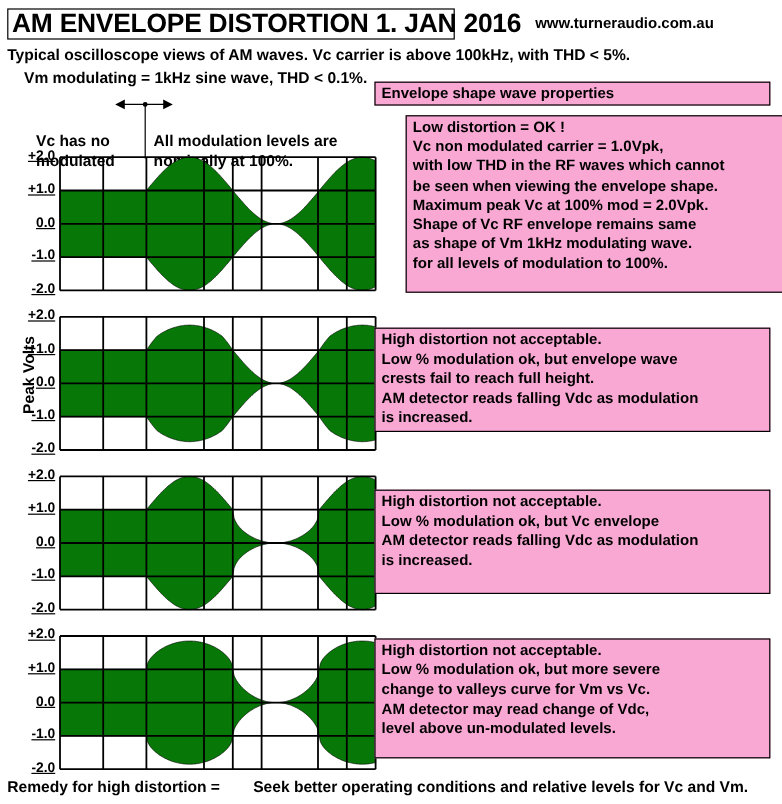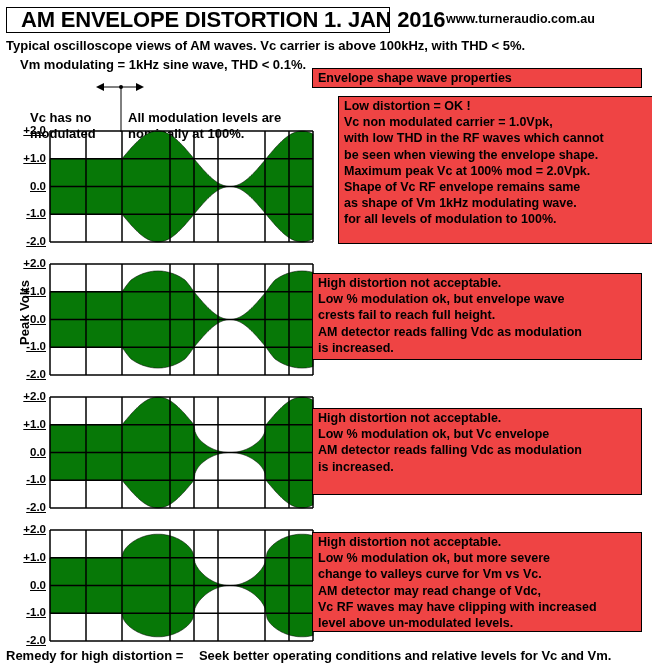--- a/index.html
+++ b/index.html
@@ -1,22 +1,22 @@
 <!DOCTYPE html>
 <html><head>
 <meta charset="utf-8">
 <style>
   html,body{margin:0;padding:0;background:#fff;}
   body{width:652px;height:670px;position:relative;overflow:hidden;font-family:"Liberation Sans","DejaVu Sans",sans-serif;color:#000;}
   .abs{position:absolute;}
-  #title{left:6px;top:7px;width:368px;height:24px;border:1px solid #000;font-size:22px;font-weight:bold;line-height:24px;padding-left:14px;letter-spacing:-0.2px;white-space:nowrap;}
+  #title{left:6px;top:7px;width:368px;height:24px;border:1px solid #000;font-size:22px;font-weight:bold;line-height:24px;padding-left:3px;letter-spacing:-0.2px;white-space:nowrap;}
   #url{left:446px;top:12px;font-size:12.5px;font-weight:bold;}
   .sub{font-size:13px;font-weight:bold;white-space:nowrap;}
   .note{font-size:13px;font-weight:bold;line-height:16px;margin-top:18px;}
-  .box{border:1px solid #000;font-size:12.5px;font-weight:bold;line-height:16.2px;padding:1px 5px;box-sizing:border-box;white-space:nowrap;background:#ef4444;}
+  .box{border:1px solid #000;font-size:12.5px;font-weight:bold;line-height:16.2px;padding:1px 5px;box-sizing:border-box;white-space:nowrap;background:#f9a8d4;}
   .ytick{font-size:11.5px;font-weight:bold;width:40px;text-align:right;text-decoration:underline;}
   #ylabel{left:-16px;top:305px;transform:rotate(-90deg);font-size:13px;font-weight:bold;white-space:nowrap;width:80px;text-align:center;}
   #footer{left:6px;top:648px;font-size:13px;font-weight:bold;white-space:nowrap;}
   svg{position:absolute;overflow:visible;}
 </style>
 </head>
 <body>
 
 <div id="title" class="abs">AM ENVELOPE DISTORTION 1. JAN 2016</div>
 <div id="url" class="abs">www.turneraudio.com.au</div>
@@ -154,20 +154,19 @@
     <div>High distortion not acceptable.</div>
     <div>Low % modulation ok, but Vc envelope</div>
     <div>AM detector reads falling Vdc as modulation</div>
     <div>is increased.</div>
   </div>
 <div class="abs box" style="left:312px;top:532px;width:330px;height:100px;">
     <div>High distortion not acceptable.</div>
     <div>Low % modulation ok, but more severe</div>
     <div>change to valleys curve for Vm vs Vc.</div>
     <div>AM detector may read change of Vdc,</div>
-    <div>Vc RF waves may have clipping with increased</div>
     <div>level above un-modulated levels.</div>
   </div>
 
 <div id="footer" class="abs">
   <span>Remedy for high distortion =</span>
-  <span style="margin-left:12px;">Seek better operating conditions and relative  levels for Vc and Vm.</span>
+  <span style="margin-left:24px;">Seek better operating conditions and relative  levels for Vc and Vm.</span>
 </div>
 
 </body></html>

